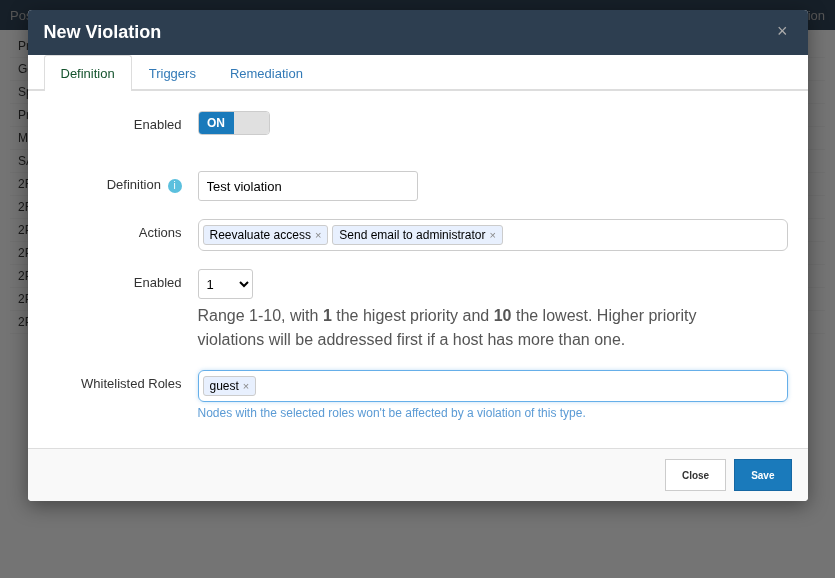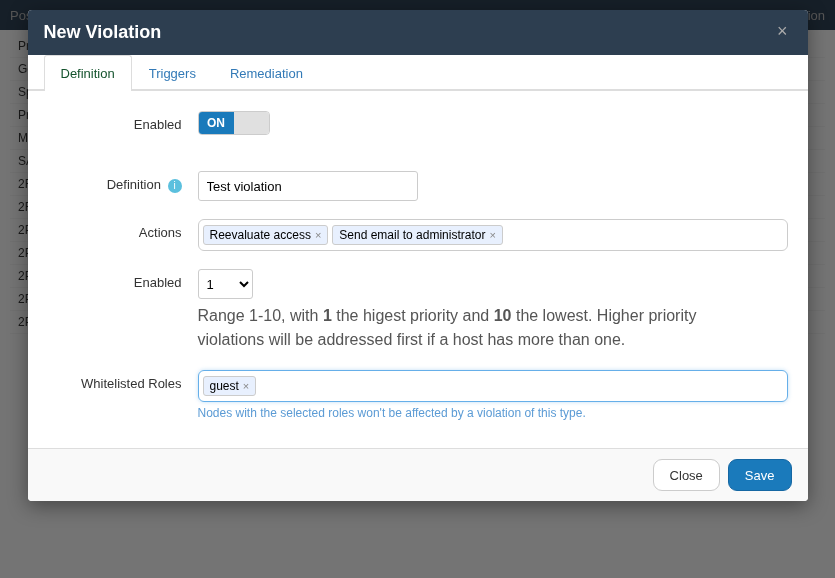--- a/index.html
+++ b/index.html
@@ -271,24 +271,25 @@
       justify-content: flex-end;
       gap: 8px;
       border-top: 1px solid #ddd;
       background: #f9f9f9;
       flex-shrink: 0;
     }
 
     .btn {
       height: 32px;
       padding: 0 16px;
-      border-radius: 9px;
-      font-size: 13px;
+      border-radius: 0;
+      font-size: 10px;
       cursor: pointer;
       border: 1px solid transparent;
+      font-weight: bold;
     }
 
     .btn-default {
       background: #fff;
       border-color: #ccc;
       color: #333;
     }
 
     .btn-primary {
       background: #1a7abb;

